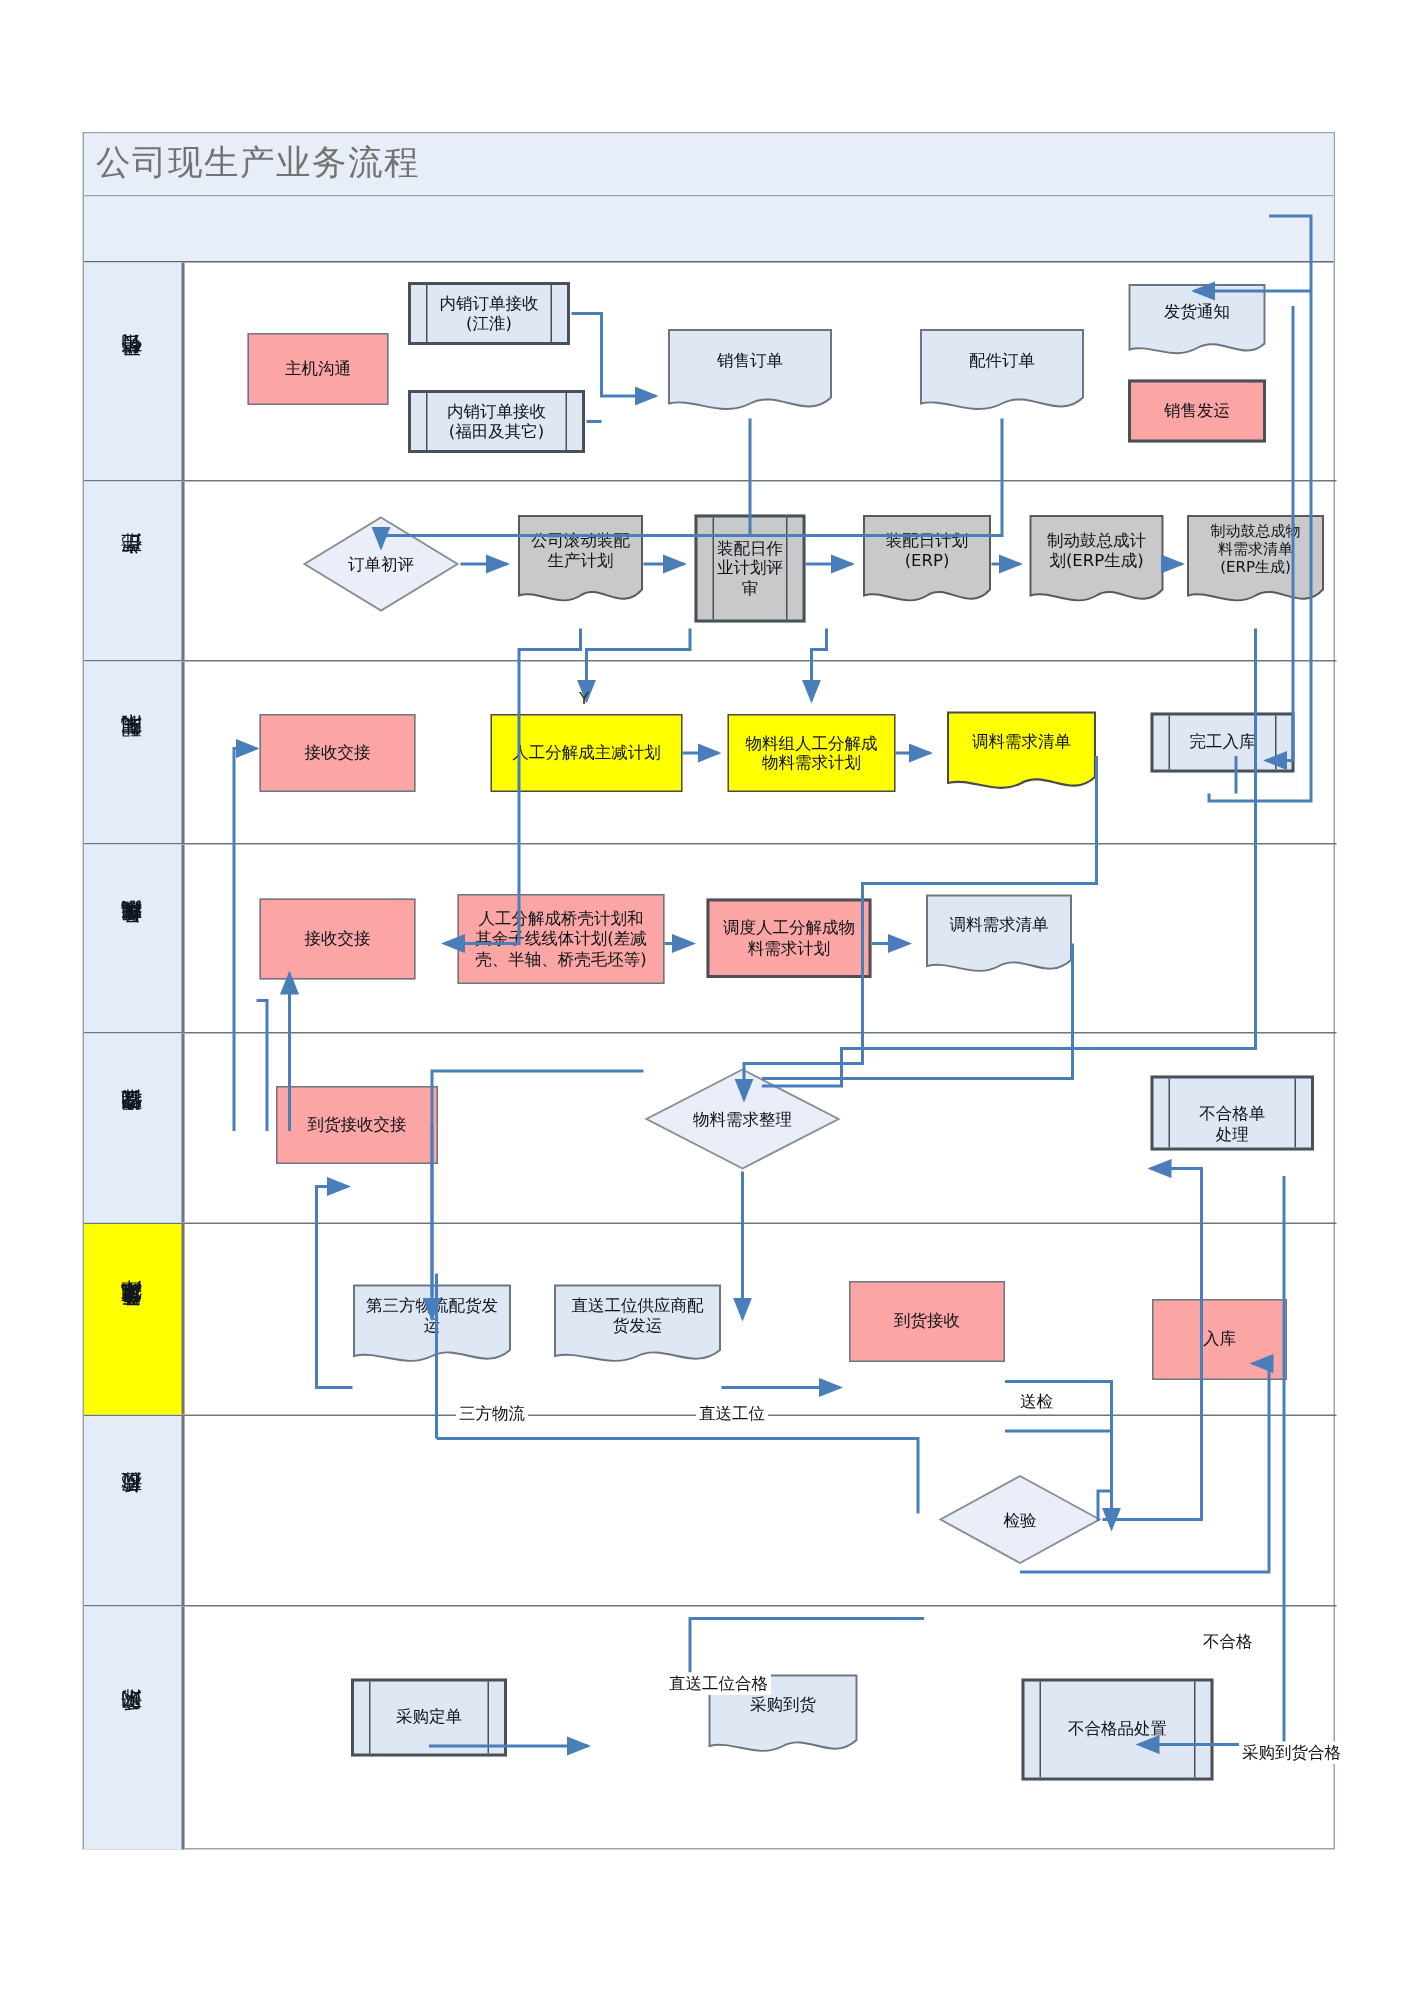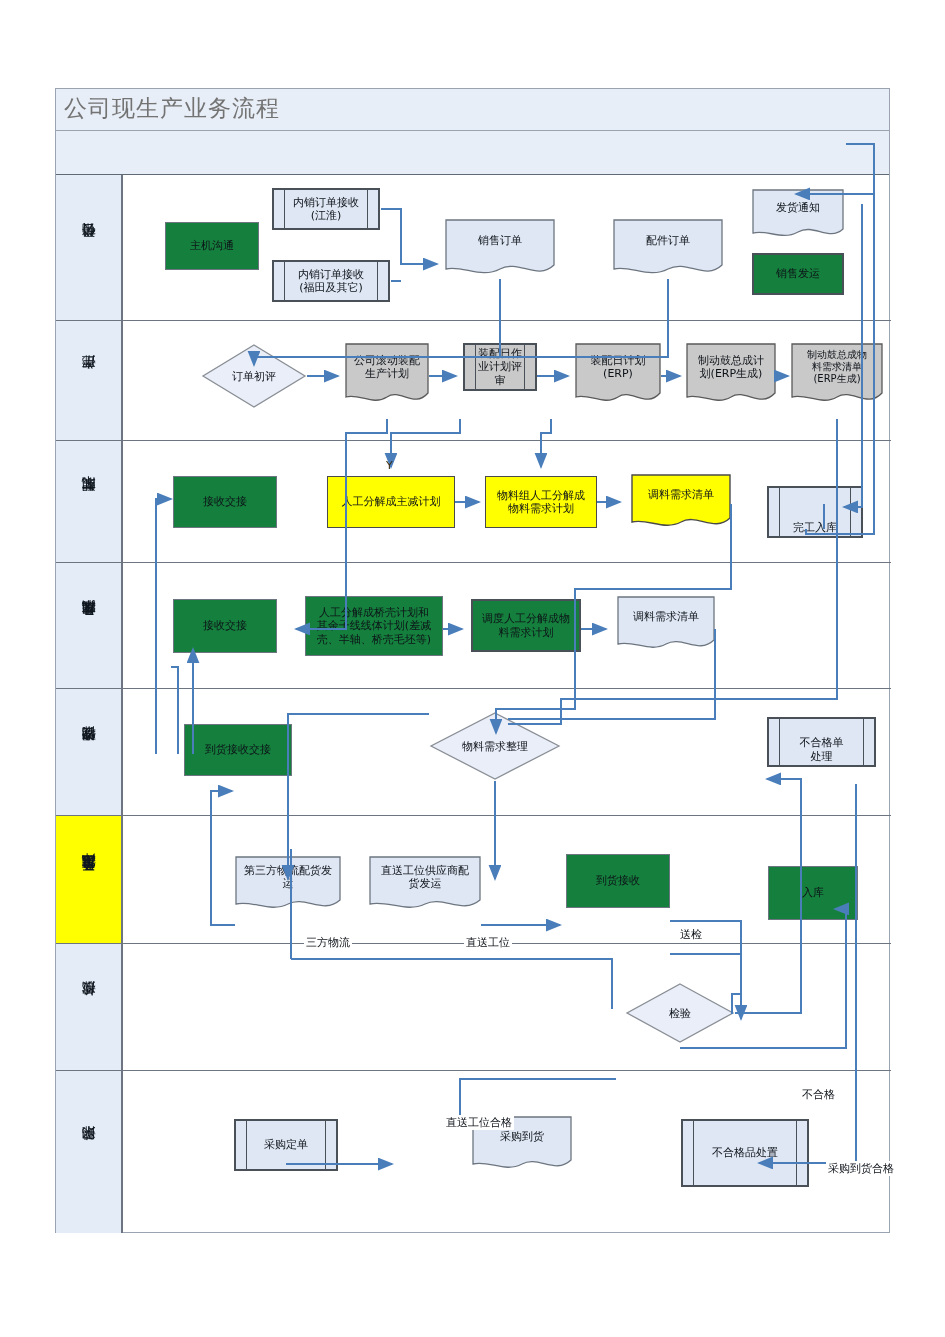--- a/index.html
+++ b/index.html
@@ -21,21 +21,21 @@
             display:flex;align-items:center;justify-content:center;}
   .lane-hdr.hl{background:#ffff00;}
   .lane-hdr .vt{writing-mode:vertical-rl;text-orientation:upright;transform:rotate(180deg);
                 font-size:14px;line-height:1.06;color:#10171f;letter-spacing:0px;white-space:nowrap;}
   .lane-hdr .vt.two{display:flex;flex-direction:row;gap:2px;}
   .lane-body{position:absolute;left:67px;top:0;right:0;height:100%;}
 
   
   .node{position:absolute;box-sizing:border-box;display:flex;align-items:center;justify-content:center;text-align:center;
         font-size:11px;line-height:1.22;color:#0d1218;padding:2px 3px;}
-  .rect{background:#15803d;border:1.4px solid #6d7680;}
+  .rect{background:#fca5a5;border:1.4px solid #6d7680;}
   .rect.thick{border:2px solid #4a5058;}
   .gray{background:#c9c9c9;border:1.4px solid #5a5a5a;}
   .yellow{background:#ffff00;border:1.6px solid #4a4a4a;}
 
   
   .pproc{background:#dfe7f4;border:2px solid #4a5058;}
   .pproc::before,.pproc::after{content:"";position:absolute;top:0;bottom:0;width:0;border-left:1.4px solid #4a5058;}
   .pproc::before{left:10px;}
   .pproc::after{right:10px;}
   .pproc.gray{background:#c9c9c9;}
@@ -119,21 +119,21 @@
             </svg>
           <div class="lbl">订单初评</div>
         </div>
         <div class="doc" style="left:222px;top:22px;width:84px;height:66px;">
           <svg width="84" height="66">
               <path d="M1,1 H83 V50 C69,66 55,45 42,54 C28,63 14,50 1,54 Z" fill="#c9c9c9" stroke="#5a5a5a" stroke-width="1.3"></path>
             </svg>
           <div class="lbl" style="height:48px;white-space:pre-line;">公司滚动装配
 生产计划</div>
         </div>
-        <div class="node pproc gray" style="left:340px;top:22px;width:74px;height:48px;white-space:pre-line;">
+        <div class="node pproc gray" style="left:340px;top:22px;width:74px;height:72px;white-space:pre-line;">
           <span>装配日作
 业计划评
 审</span>
         </div>
         <div class="doc" style="left:452px;top:22px;width:86px;height:66px;">
           <svg width="86" height="66">
               <path d="M1,1 H85 V50 C71,66 56,45 43,54 C29,63 14,50 1,54 Z" fill="#c9c9c9" stroke="#5a5a5a" stroke-width="1.3"></path>
             </svg>
           <div class="lbl" style="height:48px;white-space:pre-line;">装配日计划
 (ERP)</div>
@@ -170,21 +170,21 @@
         <div class="node yellow" style="left:362px;top:35px;width:112px;height:52px;white-space:pre-line;">
           <span>物料组人工分解成
 物料需求计划</span>
         </div>
         <div class="doc" style="left:508px;top:33px;width:100px;height:58px;">
           <svg width="100" height="58">
               <path d="M1,1 H99 V44 C83,59 66,39 50,48 C33,57 17,44 1,48 Z" fill="#ffff00" stroke="#4a4a4a" stroke-width="1.4"></path>
             </svg>
           <div class="lbl" style="height:42px;">调料需求清单</div>
         </div>
-        <div class="node pproc" style="left:644px;top:45px;width:96px;height:52px;align-items:flex-end;">
+        <div class="node pproc" style="left:644px;top:34px;width:96px;height:40px;">
           <span>完工入库</span>
         </div>
       </div>
     </div>
 
     <div class="lane" style="top:474px;height:126px;">
       <div class="lane-hdr">
         <div class="vt">机加及焊接车间</div>
       </div>
       <div class="lane-body">

